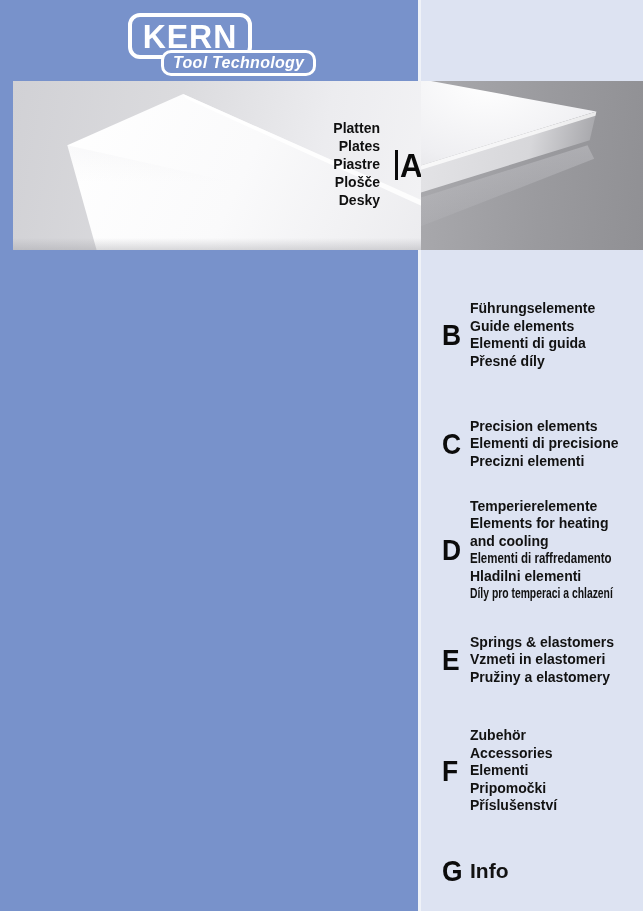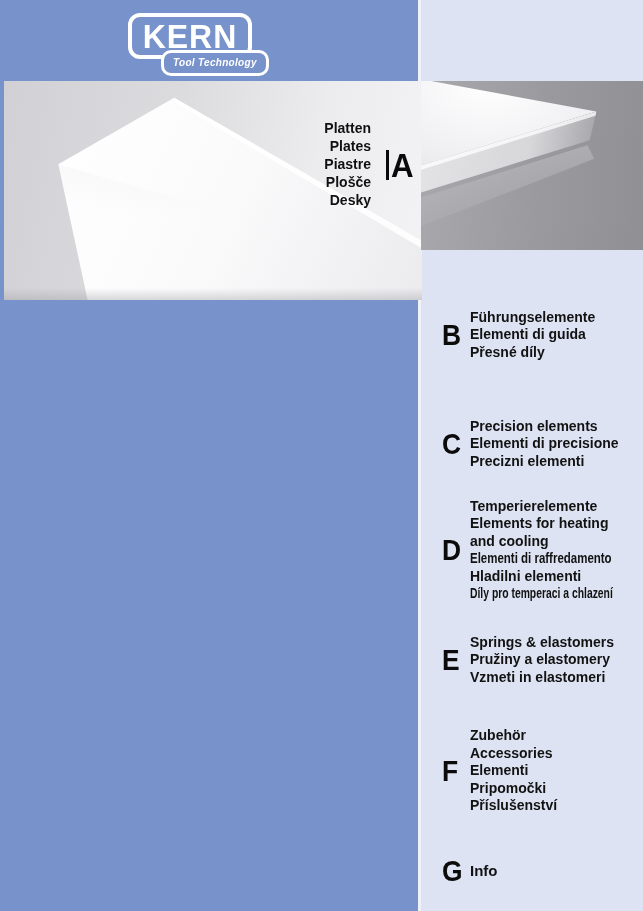--- a/index.html
+++ b/index.html
@@ -13,25 +13,25 @@
 
   
   .logo{position:absolute;left:128px;top:13px;width:150px;height:64px;}
   .logo-main{position:absolute;left:0;top:0;width:116px;height:38px;border:4px solid #ffffff;
     border-radius:12px;display:flex;align-items:center;justify-content:center;}
   .logo-brand{color:#ffffff;font-weight:bold;font-size:32px;letter-spacing:1px;
     transform:scaleY(1.05);line-height:1;}
   .logo-sub{position:absolute;left:33px;top:37px;height:17px;padding:1px 9px 2px 9px;
     border:3px solid #ffffff;border-radius:10px;background:#7892cb;
     display:flex;align-items:center;}
-  .logo-tagline{color:#ffffff;font-weight:bold;font-style:italic;font-size:10px;
+  .logo-tagline{color:#ffffff;font-weight:bold;font-style:italic;font-size:16px;
     white-space:nowrap;letter-spacing:0.3px;text-align:right;}
 
   
-  .photo-left{position:absolute;left:4px;top:81px;width:418px;height:219px;overflow:hidden;
+  .photo-left{position:absolute;left:13px;top:81px;width:418px;height:169px;overflow:hidden;
     background:linear-gradient(100deg,#d1d1d5 0%,#dbdbde 38%,#ececef 72%,#f3f3f5 100%);}
   .pl-plate{position:absolute;inset:0;
     clip-path:polygon(40.7% 7.7%,13% 38%,20% 100%,100% 100%,100% 73%);
     background:linear-gradient(115deg,#ffffff 12%,#fafafb 55%,#ebebee 100%);}
   .pl-front{position:absolute;inset:0;
     clip-path:polygon(13% 38%,100% 86%,100% 100%,20% 100%);
     background:linear-gradient(to bottom,rgba(205,205,212,0.30),rgba(255,255,255,0) 60%);}
   .pl-bevel{position:absolute;inset:0;
     clip-path:polygon(40.7% 7.7%,100% 73%,100% 76.5%,41.2% 10.2%);
     background:rgba(255,255,255,0.85);}
@@ -69,21 +69,21 @@
   .toc-lines{flex:1;}
   .toc-line{font-size:14px;font-weight:bold;color:#121212;line-height:17.5px;white-space:nowrap;}
   .toc-line.condensed{transform:scaleX(0.82);transform-origin:left center;}
   .toc-line.condensed-more{transform:scaleX(0.74);transform-origin:left center;}
   .sec-b{top:291px;height:88px;}
   .sec-c{top:400px;height:88px;}
   .sec-d{top:497px;height:106px;}
   .sec-e{top:616px;height:88px;}
   .sec-f{top:727px;height:88px;}
   .sec-g{top:855px;height:32px;}
-  .sec-g .toc-line{font-size:15px;}
+  .sec-g .toc-line{font-size:21px;}
 </style>
 </head>
 <body>
 
 <div class="page">
 
   <div class="col-left"></div>
   <div class="col-divider"></div>
   <div class="col-right"></div>
 
@@ -120,20 +120,21 @@
     <div class="pr-top"></div>
     <div class="pr-side"></div>
     <div class="pr-bevel"></div>
     <div class="pr-reflect"></div>
   </div>
 
   <div class="toc-section sec-b">
     <div class="toc-letter">B</div>
     <div class="toc-lines">
       <div class="toc-line">Führungselemente</div>
+      <div class="toc-line">Guide elements</div>
       <div class="toc-line">Elementi di guida</div>
       <div class="toc-line">Přesné díly</div>
     </div>
   </div>
 
   <div class="toc-section sec-c">
     <div class="toc-letter">C</div>
     <div class="toc-lines">
       <div class="toc-line">Precision elements</div>
       <div class="toc-line">Elementi di precisione</div>
@@ -150,22 +151,22 @@
       <div class="toc-line condensed">Elementi di raffredamento</div>
       <div class="toc-line">Hladilni elementi</div>
       <div class="toc-line condensed-more">Díly pro temperaci a chlazení</div>
     </div>
   </div>
 
   <div class="toc-section sec-e">
     <div class="toc-letter">E</div>
     <div class="toc-lines">
       <div class="toc-line">Springs &amp; elastomers</div>
+      <div class="toc-line">Vzmeti in elastomeri</div>
       <div class="toc-line">Pružiny a elastomery</div>
-      <div class="toc-line">Vzmeti in elastomeri</div>
     </div>
   </div>
 
   <div class="toc-section sec-f">
     <div class="toc-letter">F</div>
     <div class="toc-lines">
       <div class="toc-line">Zubehör</div>
       <div class="toc-line">Accessories</div>
       <div class="toc-line">Elementi</div>
       <div class="toc-line">Pripomočki</div>

